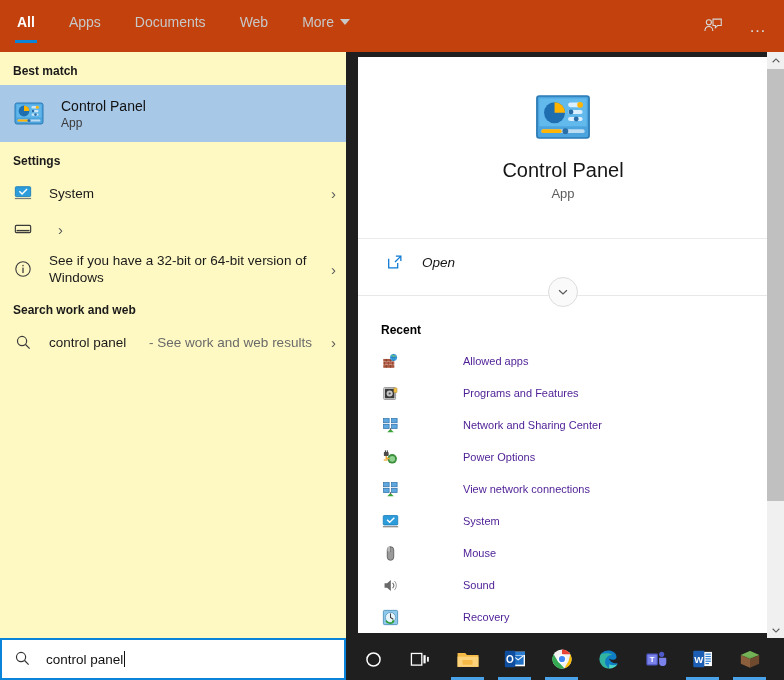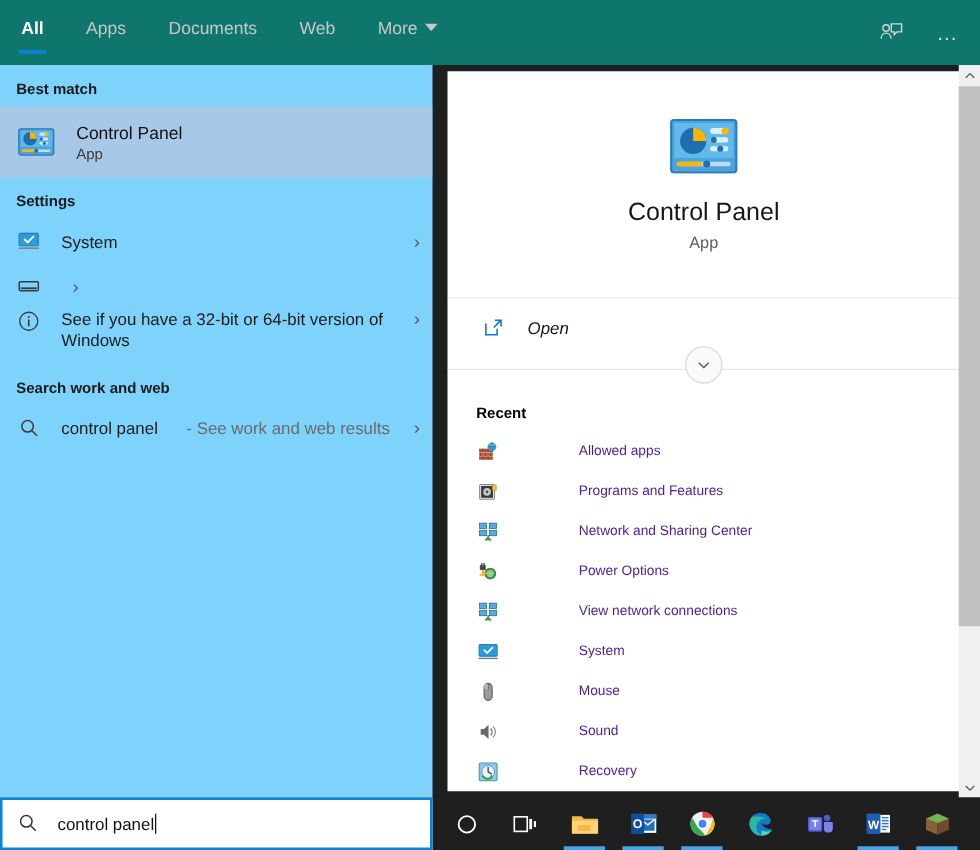--- a/index.html
+++ b/index.html
@@ -7,21 +7,21 @@
     width: 784px; height: 680px;
     font-family: "Liberation Sans", sans-serif;
     overflow: hidden;
     background: #1f1f1f;
   }
   #root { position: relative; width: 784px; height: 680px; }
 
   
   .tabbar {
     position: absolute; left: 0; top: 0; width: 784px; height: 52px;
-    background: #0f766e;
+    background: #c2410c;
   }
   .tabs { position: absolute; left: 0; top: 0; height: 52px; display: flex; align-items: flex-start; }
   .tab {
     position: relative;
     padding: 14px 17px 0 17px;
     color: #c8c8c8;
     font-size: 14px;
     height: 52px;
     cursor: default;
     white-space: nowrap;
@@ -36,21 +36,21 @@
     border-left: 5px solid transparent; border-right: 5px solid transparent;
     border-top: 6px solid #c8c8c8; vertical-align: 2px;
   }
   .tabbar-right { position: absolute; right: 10px; top: 0; height: 52px; display: flex; align-items: center; gap: 16px; }
   .tb-icon { width: 30px; height: 30px; display: flex; align-items: center; justify-content: center; color: #d8d8d8; }
   .dots { letter-spacing: 3px; font-size: 17px; color: #d8d8d8; line-height: 1; }
 
   
   .leftpane {
     position: absolute; left: 0; top: 52px; width: 346px; height: 586px;
-    background: #7dd3fc;
+    background: #fef9c3;
     overflow: hidden;
   }
   .section-head {
     font-size: 12px; font-weight: bold; color: #1a1a1a;
     padding: 12px 0 7px 13px;
   }
   .row {
     display: flex; align-items: center;
     height: 36px; padding: 0 10px 0 13px;
     cursor: default;
@@ -62,21 +62,21 @@
   .bm-icon { width: 32px; height: 32px; flex: 0 0 32px; margin-right: 16px; }
   .bm-text { display: flex; flex-direction: column; justify-content: center; }
   .bm-title { font-size: 14px; color: #111; line-height: 18px; }
   .bm-sub { font-size: 12px; color: #3a3a3a; line-height: 16px; }
 
   .row-icon { width: 20px; height: 20px; flex: 0 0 20px; margin-right: 16px; display:flex; align-items:center; justify-content:center; }
   .row-label { font-size: 13.5px; color: #1a1a1a; flex: 1 1 auto; line-height: 17px; }
   .row-label .muted { color: #6a6a6a; padding-left: 19px; }
   .chev { flex: 0 0 14px; color: #5a5a5a; font-size: 15px; text-align: right; }
 
-  .row.two-line { height: 44px; align-items: flex-start; }
+  .row.two-line { height: 44px; align-items: center; }
   .row.two-line .row-label { line-height: 17px; }
 
   
   .rightpane {
     position: absolute; left: 358px; top: 57px; width: 410px; height: 576px;
     background: #ffffff;
     overflow: hidden;
   }
   .preview-hero {
     height: 182px; display: flex; flex-direction: column;

